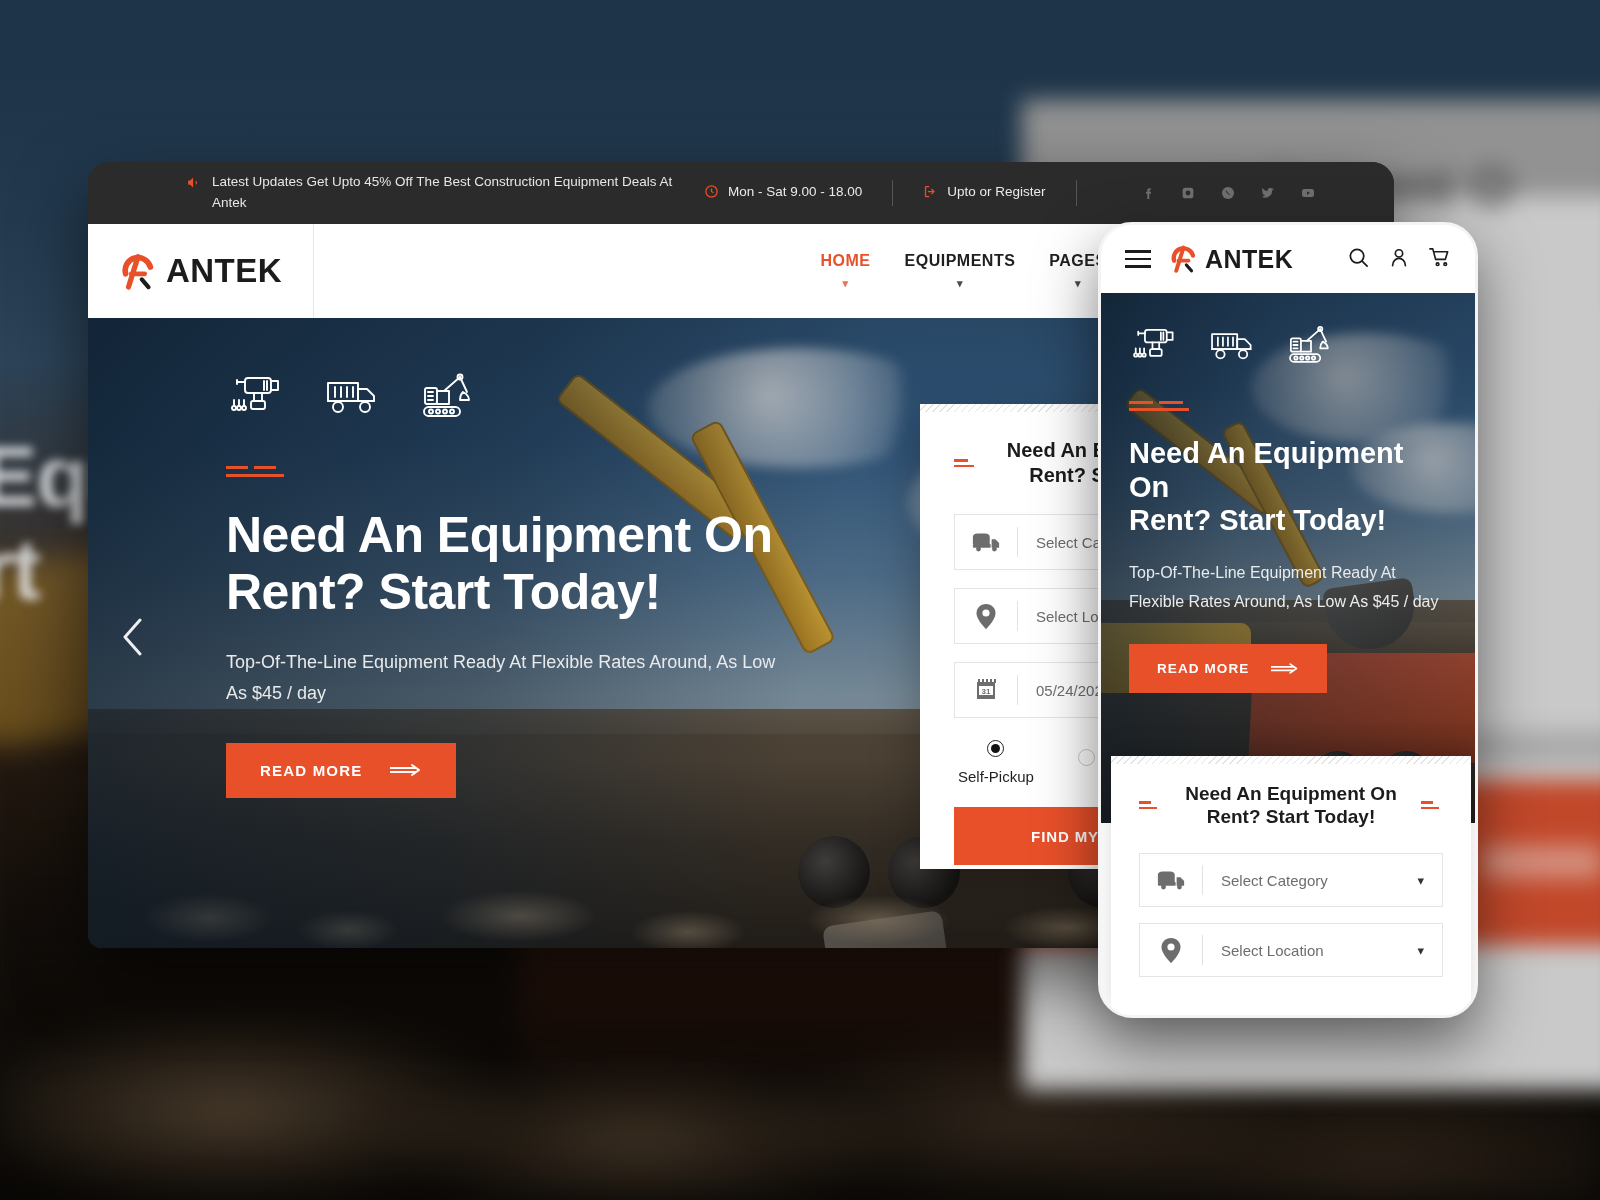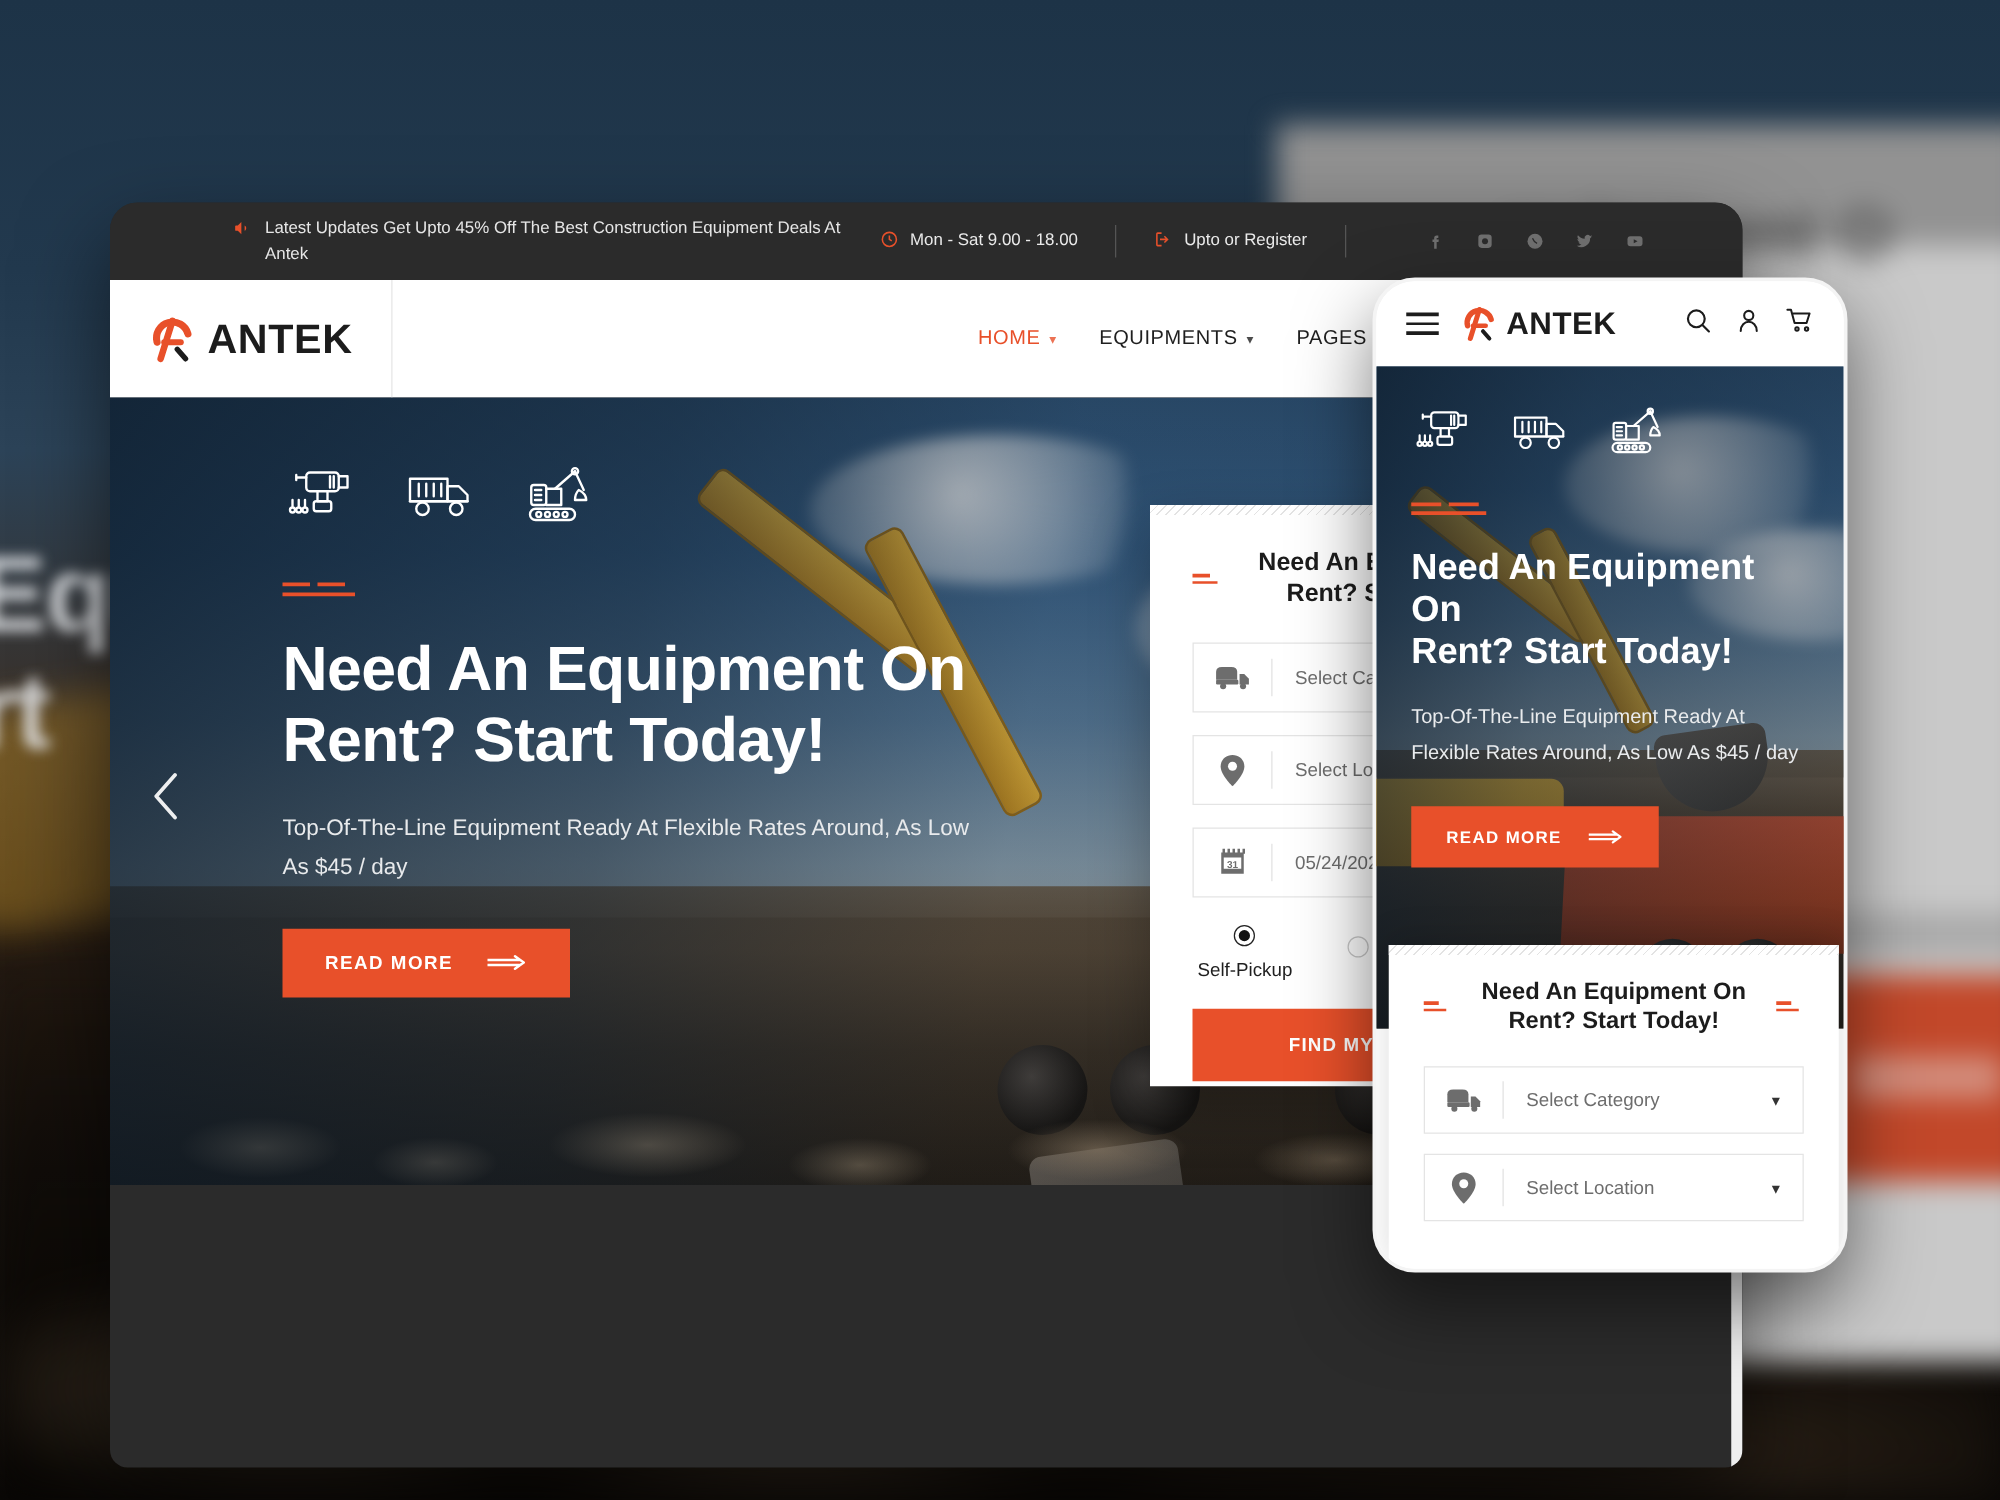--- a/index.html
+++ b/index.html
@@ -85,21 +85,21 @@
     position: absolute; left: 460px; top: 745px; width: 120px; height: 34px;
     background: #e8e3e0; opacity: .45; border-radius: 3px;
   }
   .bg-page-dark {
     position: absolute; left: 0; top: 0; width: 600px; height: 96px;
     background: #2a2a2a; opacity: .35;
   }
 
   
   .browser {
-    position: absolute; left: 88px; top: 162px; width: 1306px; height: 1012px;
+    position: absolute; left: 88px; top: 162px; width: 1306px; height: 786px;
     border-radius: 22px 22px 14px 14px;
     overflow: hidden;
     box-shadow: 0 30px 70px rgba(0,0,0,.55);
     background: #2b2b2b;
   }
   .topbar {
     height: 62px; background: #2b2b2b; color: #e9e9e9;
     display: flex; align-items: center; padding: 0 26px;
     font-size: 13.5px;
   }
@@ -118,22 +118,22 @@
     width: 226px; display: flex; align-items: center; justify-content: center;
     border-right: 1px solid #e6e6e6;
   }
   .logo { display: flex; align-items: center; gap: 9px; }
   .logo-text { font-size: 33px; font-weight: 800; letter-spacing: .5px; color: #1c1c1c; }
   .navlinks {
     flex: 1; display: flex; align-items: center; justify-content: flex-end;
     gap: 34px; padding-right: 30px;
   }
   .navlink {
-    font-size: 16px; font-weight: 400; color: #1f1f1f; letter-spacing: .5px;
-    display: flex; align-items: center; gap: 7px; white-space: nowrap;
+    font-size: 16px; font-weight: 700; color: #1f1f1f; letter-spacing: .5px;
+    display: flex; align-items: center; gap: 7px; white-space: nowrap; flex-direction: column;
   }
   .navlink.active { color: #e8502a; }
   .caret { font-size: 11px; opacity: .8; }
   .nav-orange { width: 92px; background: #e8502a; }
 
   
   .hero { position: relative; height: 630px; overflow: hidden; }
   .hero-img { position: absolute; inset: 0; }
   .sky {
     position: absolute; left: 0; top: 0; width: 100%; height: 66%;

